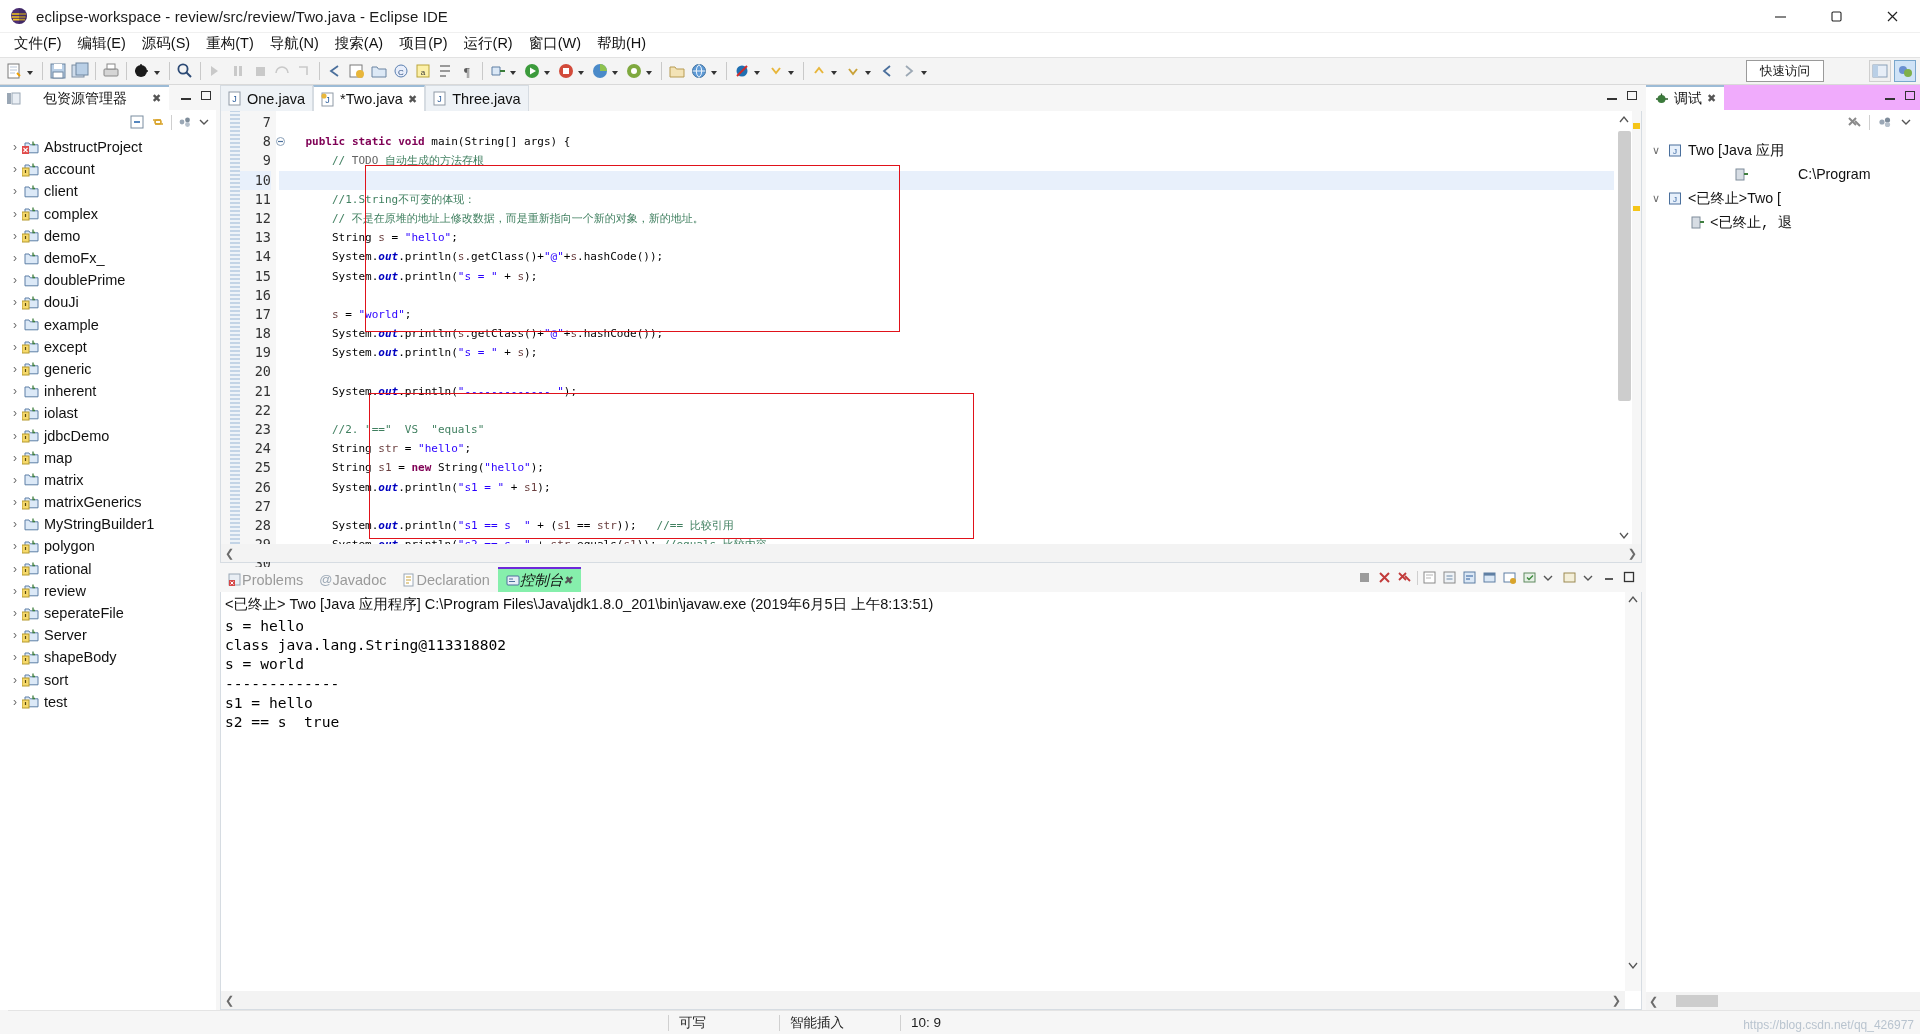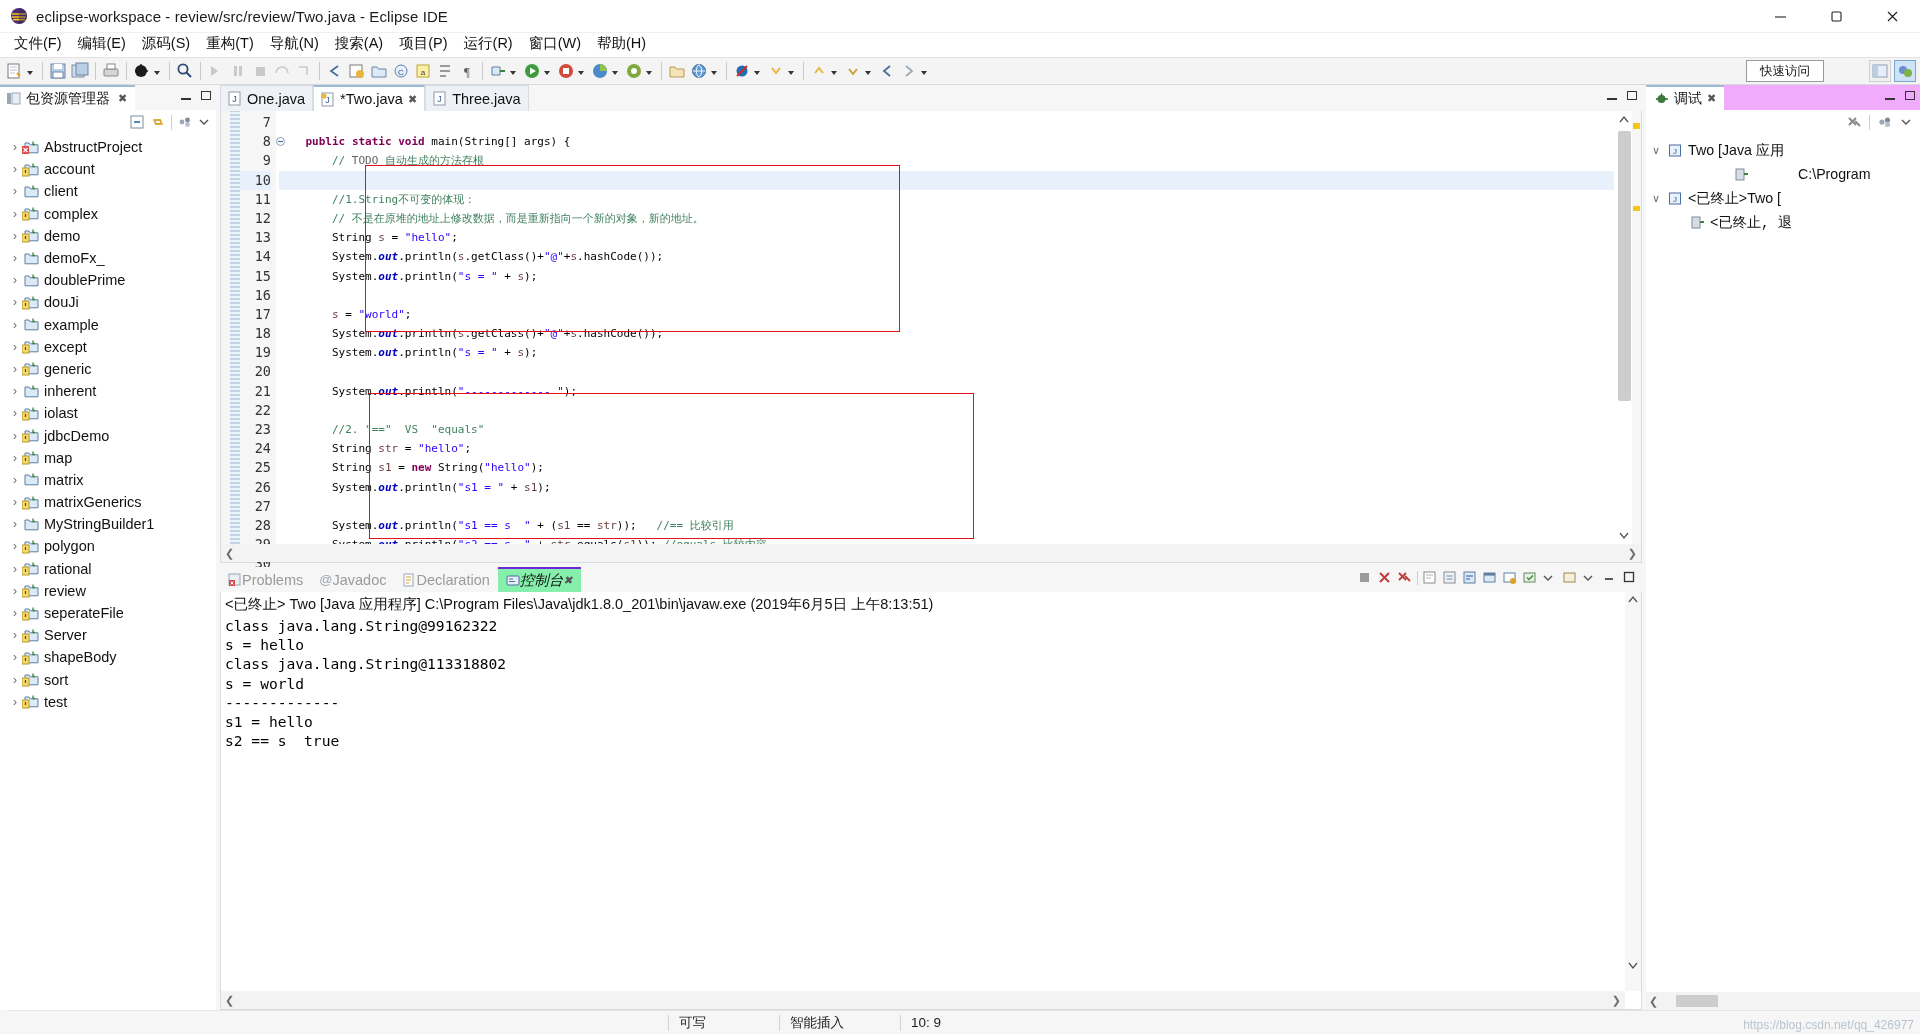--- a/index.html
+++ b/index.html
@@ -53,21 +53,21 @@
   .persp-b { width: 22px; height: 22px; border: 1px solid #cfcfcf; background: #f0f0f0; }
   .persp-b.active { background: #cfe3f7; border-color: #7aa7cc; }
 
   
   .main { position: absolute; top: 85px; left: 0; right: 0; bottom: 24px; }
 
   
   .explorer { position: absolute; left: 0; top: 0; width: 216px; bottom: 0; background: #fff; }
   .view-tabrow { height: 25px; display: flex; align-items: flex-end; background: #f6f6f6; position: relative;}
   .view-tab {
-    display: flex; align-items: center; gap: 5px; height: 25px; padding: 0 8px 0 6px;
+    display: flex; align-items: center; gap: 22px; height: 25px; padding: 0 8px 0 6px;
     background: #fff; border-top: 2px solid #9cbbd6; font-size: 14px; color: #111;
   }
   .view-tab .x { color: #555; font-size: 11px; margin-left: 3px; }
   .view-min-max { position: absolute; right: 4px; top: 5px; display: flex; gap: 8px; }
   .mm-btn { width: 12px; height: 12px; position: relative; }
   .mm-btn.min::after { content:""; position:absolute; left:1px; right:1px; bottom:2px; height:2px; background:#333; }
   .mm-btn.max::after { content:""; position:absolute; left:1px; right:1px; top:1px; bottom:2px; border:1.5px solid #333; }
   .explorer-toolbar { height: 24px; display:flex; align-items:center; justify-content:flex-end; gap:5px; padding-right:6px; background:#fff;}
   .ex-icon { width: 16px; height: 16px; }
   .tree { padding-top: 2px; overflow: hidden; height: calc(100% - 50px); }
@@ -999,21 +999,20 @@
                 <svg width="14" height="14">
                   <rect x="2.5" y="2.5" width="9" height="9" fill="none" stroke="#333" stroke-width="1.3"></rect>
                 </svg>
               </span>
           </div>
         </div>
 
         <div class="cons-body">
           <div class="cons-head">&lt;已终止&gt; Two [Java 应用程序] C:\Program Files\Java\jdk1.8.0_201\bin\javaw.exe (2019年6月5日 上午8:13:51)</div>
           <div class="cons-out" id="cons-out">
-              <div>class java.lang.String@99162322</div>
               <div>s = hello</div>
               <div>class java.lang.String@113318802</div>
               <div>s = world</div>
               <div>-------------</div>
               <div>s1 = hello</div>
               <div>s2 == s  true</div>
             </div>
           <div class="cons-vscroll">
             <div style="height:16px;display:flex;align-items:center;justify-content:center">
               <svg width="10" height="10">

